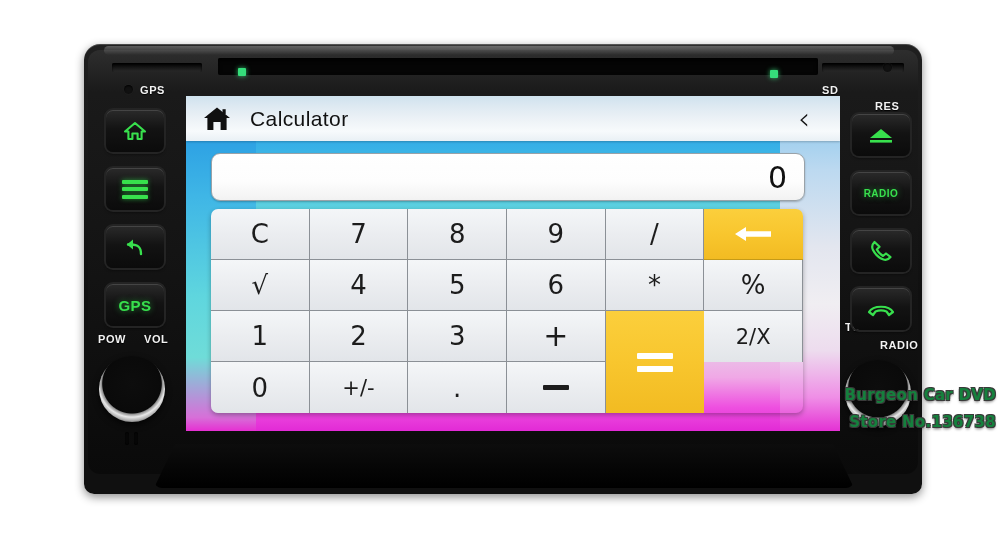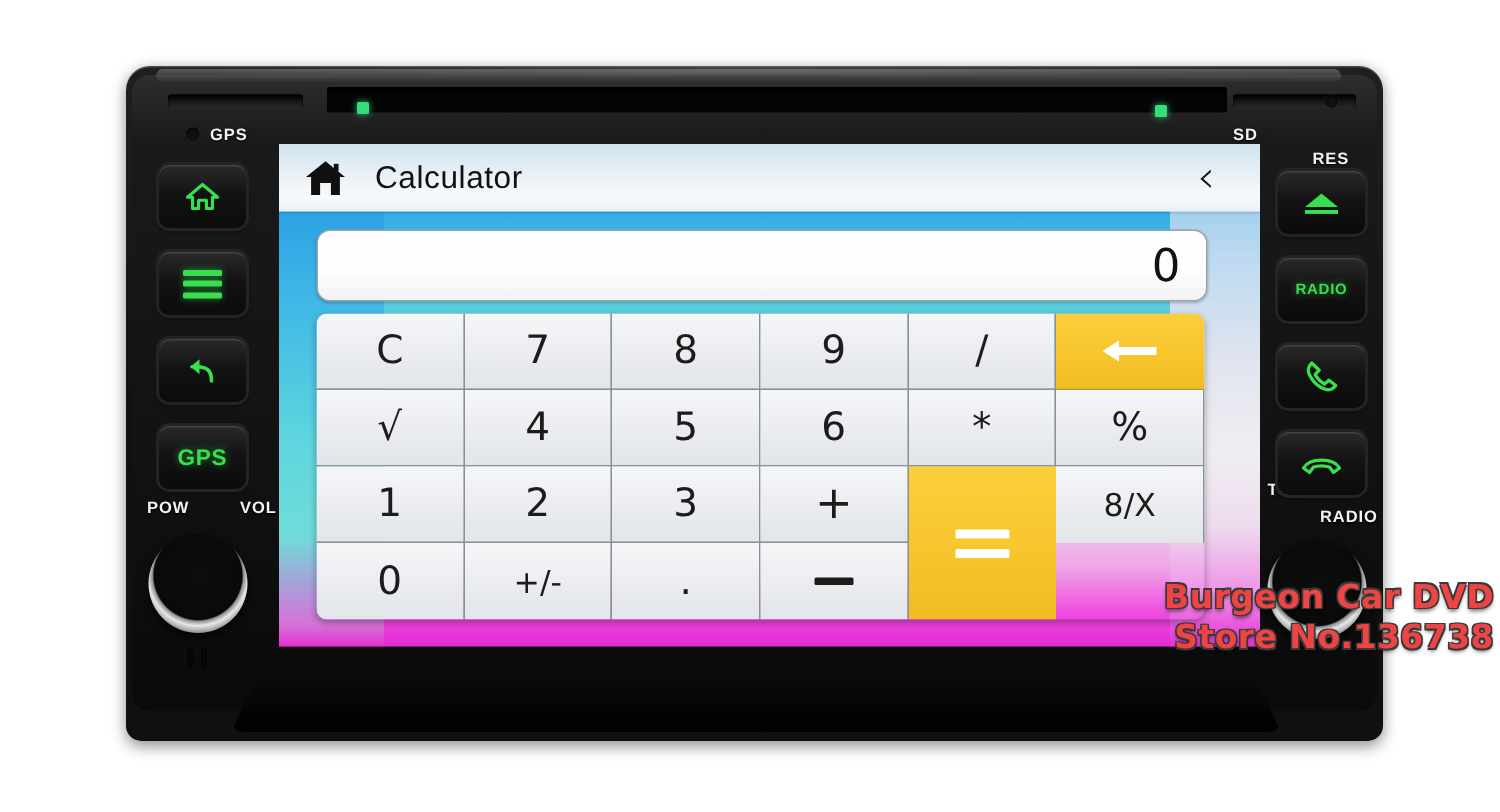--- a/index.html
+++ b/index.html
@@ -43,21 +43,21 @@
   .led-r{left:770px;top:70px;}
   .micdot{position:absolute;width:9px;height:9px;border-radius:50%;background:#111;box-shadow:inset 0 1px 2px #000,0 0 1px #3a3a3a;}
   .mic-l{left:124px;top:85px;}
   .mic-r{left:883px;top:63px;}
 
   .bez-label{position:absolute;color:#f2f2f2;font-size:11px;font-weight:bold;letter-spacing:.6px;text-shadow:0 1px 1px #000;}
   .lbl-gps{left:140px;top:84px;}
   .lbl-sd{left:822px;top:84px;}
   .lbl-res{left:875px;top:100px;}
   .lbl-pow{left:98px;top:333px;}
-  .lbl-vol{left:160px;top:333px;}
+  .lbl-vol{left:144px;top:333px;}
   .lbl-tun{left:845px;top:321px;}
   .lbl-mute{left:880px;top:339px;}
 
   
   .pbtn{
     position:absolute;width:58px;height:42px;border-radius:7px;
     background:linear-gradient(180deg,#2a2a2a 0%,#131313 45%,#0b0b0b 100%);
     box-shadow:0 0 0 2px #242424, 0 2px 3px rgba(0,0,0,.7), inset 0 1px 0 rgba(255,255,255,.13);
     display:flex;align-items:center;justify-content:center;
   }
@@ -139,21 +139,21 @@
     color:#ffffff;font-weight:bold;letter-spacing:1px;
     border-right:none;border-bottom:1px solid #c49a18;
   }
   .key.accent.last{border-bottom:none;}
   .key.accent .glyph-eq{display:flex;flex-direction:column;gap:7px;}
   .key.accent .glyph-eq i{display:block;width:36px;height:6px;background:#fff;border-radius:1px;}
   .minus-glyph{display:block;width:26px;height:5px;background:#1c1c1c;border-radius:1px;}
   .plus-glyph{font-size:30px;line-height:1;}
 
   
-  .wm{position:absolute;right:4px;color:#ef4444;font-size:22px;font-weight:bold;letter-spacing:.3px;
+  .wm{position:absolute;right:4px;color:#15803d;font-size:15px;font-weight:bold;letter-spacing:.3px;
       text-shadow:-1px -1px 0 #3a3a3a,1px -1px 0 #3a3a3a,-1px 1px 0 #3a3a3a,1px 1px 0 #3a3a3a,0 2px 3px rgba(0,0,0,.6);
       white-space:nowrap;font-family:"DejaVu Sans",sans-serif;}
   .wm1{top:386px;}
   .wm2{top:413px;margin-left:48px;}
 </style>
 </head>
 <body>
 
 <div class="stage">
 
@@ -266,21 +266,21 @@
         <div class="key">1</div>
         <div class="key">2</div>
         <div class="key">3</div>
         <div class="key plus-glyph">+</div>
         <div class="key col6 accent last" style="grid-row: span 2;">
           <span class="glyph-eq">
             <i></i>
             <i></i>
           </span>
         </div>
-        <div class="key row4 sm">8/X</div>
+        <div class="key row4 sm">2/X</div>
         <div class="key row4">0</div>
         <div class="key row4 sm">+/-</div>
         <div class="key row4">.</div>
         <div class="key row4">
           <span class="minus-glyph"></span>
         </div>
       </div>
   </div>
 
   <span class="wm wm1">Burgeon Car  DVD</span>

